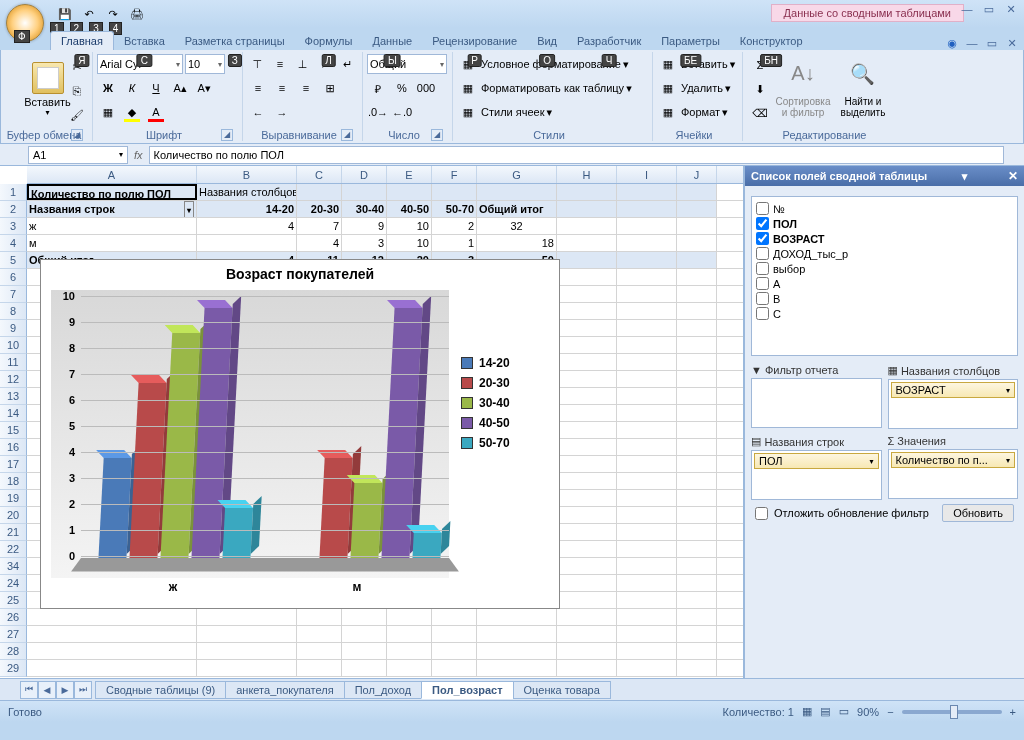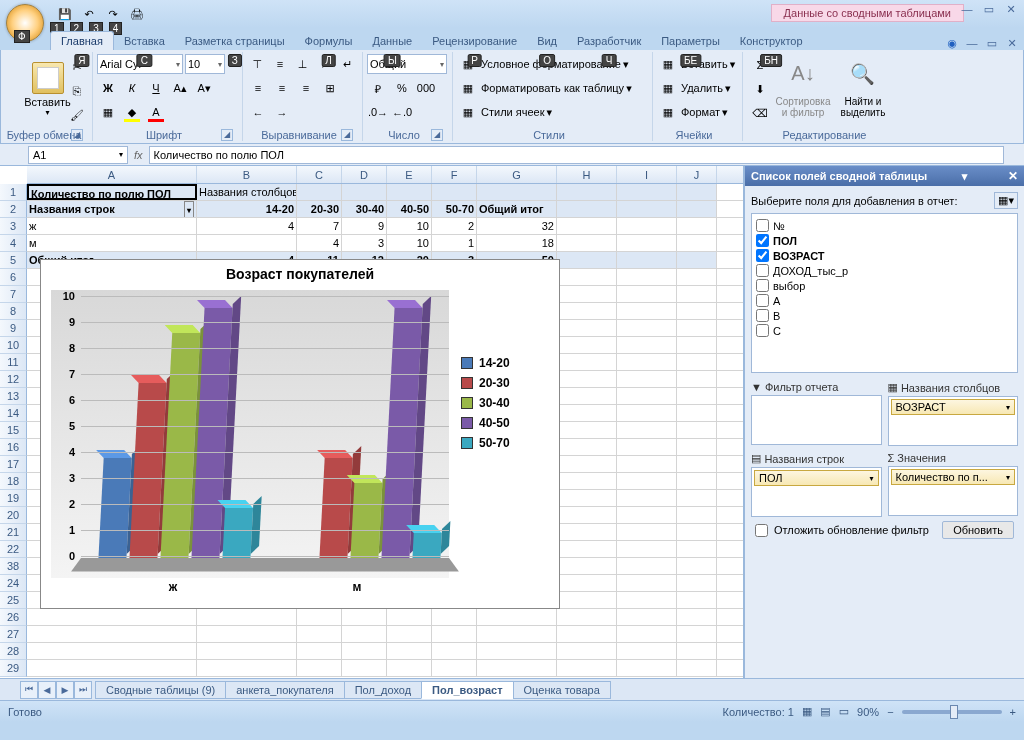--- a/index.html
+++ b/index.html
@@ -290,21 +290,21 @@
         <div class="row-h">13</div>
         <div class="row-h">14</div>
         <div class="row-h">15</div>
         <div class="row-h">16</div>
         <div class="row-h">17</div>
         <div class="row-h">18</div>
         <div class="row-h">19</div>
         <div class="row-h">20</div>
         <div class="row-h">21</div>
         <div class="row-h">22</div>
-        <div class="row-h">38</div>
+        <div class="row-h">34</div>
         <div class="row-h">24</div>
         <div class="row-h">25</div>
         <div class="row-h">26</div>
         <div class="row-h">27</div>
         <div class="row-h">28</div>
         <div class="row-h">29</div>
         <div class="grid-body">
           <div class="row">
             <div class="cell pivot-hdr" style="width: 170px; border: 2px solid rgb(0, 0, 0); font-weight: bold;">Количество по полю ПОЛ</div>
             <div class="cell pivot-hdr" style="width: 100px;">Названия столбцов </div>
@@ -329,21 +329,21 @@
             <div class="cell pivot-hdr" style="width: 60px;"></div>
             <div class="cell pivot-hdr" style="width: 40px;"></div>
           </div>
           <div class="row">
             <div class="cell " style="width: 170px;">ж</div>
             <div class="cell " style="width: 100px; text-align: right;">4</div>
             <div class="cell " style="width: 45px; text-align: right;">7</div>
             <div class="cell " style="width: 45px; text-align: right;">9</div>
             <div class="cell " style="width: 45px; text-align: right;">10</div>
             <div class="cell " style="width: 45px; text-align: right;">2</div>
-            <div class="cell " style="width: 80px; text-align: right;">32</div>
+            <div class="cell " style="width: 80px; text-align: center;">32</div>
             <div class="cell " style="width: 60px;"></div>
             <div class="cell " style="width: 60px;"></div>
             <div class="cell " style="width: 40px;"></div>
           </div>
           <div class="row">
             <div class="cell " style="width: 170px;">м</div>
             <div class="cell " style="width: 100px;"></div>
             <div class="cell " style="width: 45px; text-align: right;">4</div>
             <div class="cell " style="width: 45px; text-align: right;">3</div>
             <div class="cell " style="width: 45px; text-align: right;">10</div>
@@ -749,24 +749,20 @@
         </div>
     </div>
   </div>
   <div class="task-pane">
     <div class="tp-title">
         <span>Список полей сводной таблицы</span>
         <span style="margin-left:auto;margin-right:6px">▾</span>
         <span class="x">✕</span>
       </div>
     <div class="tp-body">
-      <div style="display:flex;align-items:center">
-          <span>Выберите поля для добавления в отчет:</span>
-          <span style="margin-left:auto;border:1px solid #a0b8d8;padding:1px 3px">▦▾</span>
-        </div>
       <div class="field-list" id="field-list">
           <div class="field-item">
             <input type="checkbox" style="">
             <span>№</span>
           </div>
           <div class="field-item">
             <input type="checkbox" checked="" style="">
             <span style="font-weight:bold">ПОЛ</span>
           </div>
           <div class="field-item">

